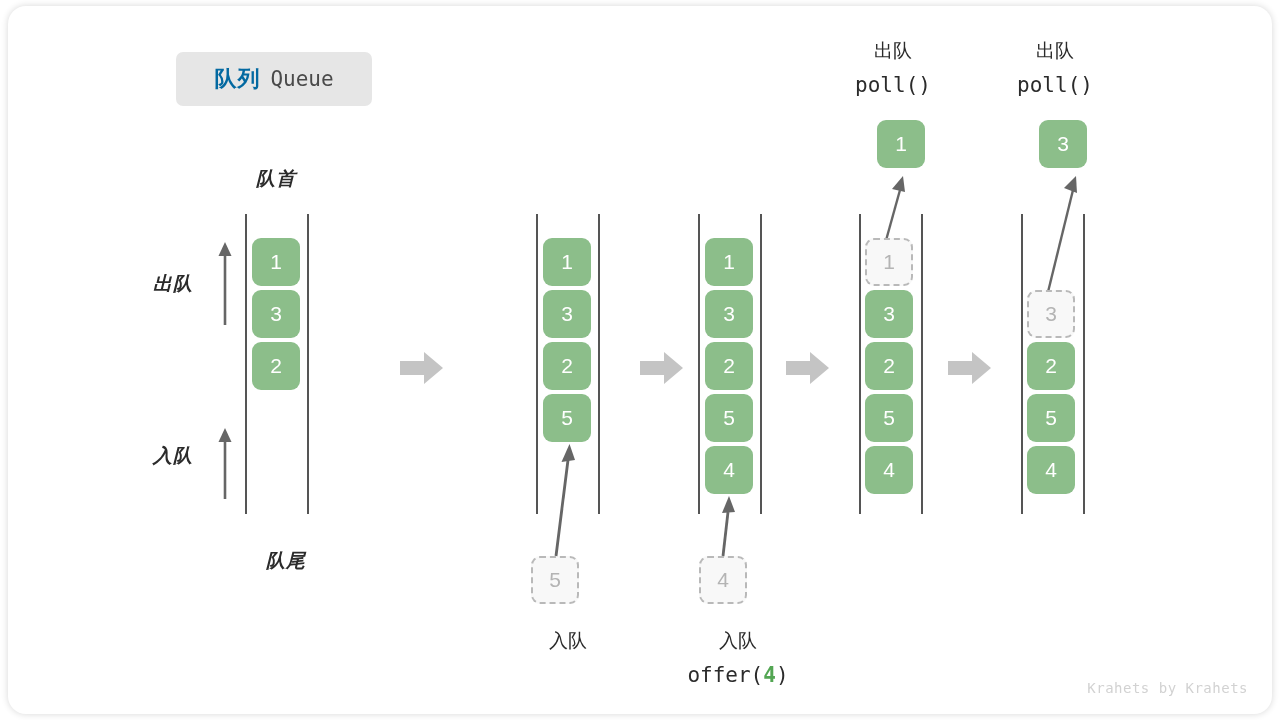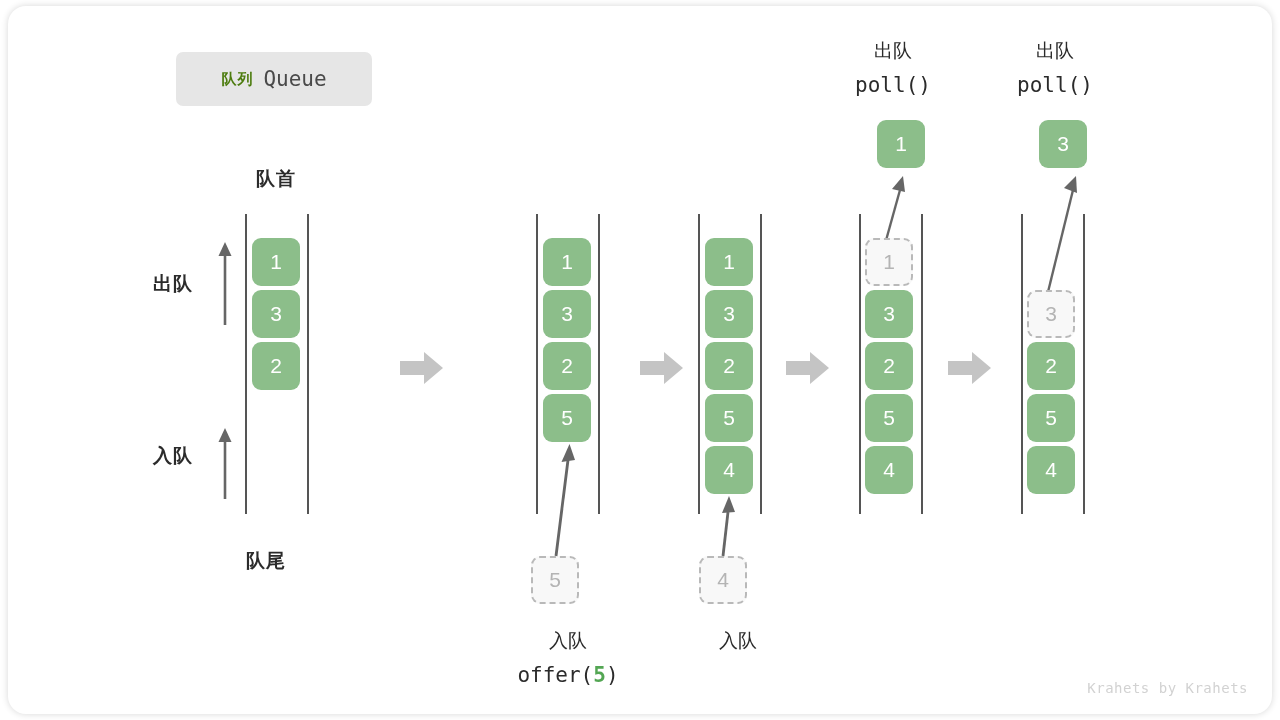--- a/index.html
+++ b/index.html
@@ -19,29 +19,29 @@
   .abs{position:absolute;}
 
   
   #title-chip{
     left:168px;top:46px;width:196px;height:54px;
     background:#e6e6e6;border-radius:7px;
     display:flex;align-items:center;justify-content:center;
     box-sizing:border-box;
   }
   #title-chip .cn{
-    font-size:15px;font-weight:bold;color:#4d7c0f;letter-spacing:1px;
+    font-size:22px;font-weight:bold;color:#0369a1;letter-spacing:1px;
   }
   #title-chip .en{
     font-family:"DejaVu Sans Mono","Liberation Mono",monospace;
     font-size:21px;color:#4a4a4a;margin-left:10px;
   }
 
   
-  .cn-bold{font-size:19px;font-weight:bold;color:#2b2b2b;letter-spacing:1px;}
+  .cn-bold{font-size:19px;font-weight:bold;color:#2b2b2b;letter-spacing:1px;font-style:italic;}
   .op-label{
     text-align:center;line-height:34px;color:#3a3a3a;
   }
   .op-label .cn{font-size:19px;font-weight:normal;color:#2b2b2b;}
   .op-label .code{
     font-family:"DejaVu Sans Mono","Liberation Mono",monospace;
     font-size:21px;color:#2b2b2b;
   }
   .op-label .code .num{color:#53a653;font-weight:bold;}
 
@@ -78,21 +78,21 @@
 <body>
 
 <div id="canvas">
 
   <div class="abs" id="title-chip">
     <span class="cn">队列</span>
     <span class="en">Queue</span>
   </div>
 
   <div class="abs cn-bold" style="left:238px;top:160px;width:60px;text-align:center;">队首</div>
-  <div class="abs cn-bold" style="left:238px;top:542px;width:60px;text-align:left;">队尾</div>
+  <div class="abs cn-bold" style="left:238px;top:542px;width:60px;text-align:right;">队尾</div>
 
   <div class="abs cn-bold" style="left:145px;top:265px;">出队</div>
   <svg class="abs" style="left:205px;top:233px;" width="24" height="88">
     <line x1="12" y1="86" x2="12" y2="14" stroke="#666666" stroke-width="2.6"></line>
     <path d="M12 3 L18.5 17 L5.5 17 Z" fill="#666666"></path>
   </svg>
 
   <div class="abs cn-bold" style="left:145px;top:437px;">入队</div>
   <svg class="abs" style="left:205px;top:419px;" width="24" height="76">
     <line x1="12" y1="74" x2="12" y2="14" stroke="#666666" stroke-width="2.6"></line>
@@ -116,41 +116,41 @@
     <div class="abs cell" style="left:535px;top:388px;">5</div>
 
     <div class="abs cell ghost" style="left:523px;top:550px;">5</div>
     <svg class="abs" style="left:520px;top:430px;" width="70" height="124">
       <line x1="28" y1="120" x2="40" y2="24" stroke="#666666" stroke-width="2.8"></line>
       <path d="M41.5 8 L47 24 L33.5 26 Z" fill="#666666"></path>
     </svg>
 
     <div class="abs op-label" style="left:460px;top:618px;width:200px;">
       <div class="cn">入队</div>
-      <div class="code"><span>offer(</span><span class="num">5</span><span>)</span></div>
     </div>
   </div>
 
   <div>
     <div class="abs rail" style="left:690px;top:208px;height:300px;"></div>
     <div class="abs rail" style="left:752px;top:208px;height:300px;"></div>
     <div class="abs cell" style="left:697px;top:232px;">1</div>
     <div class="abs cell" style="left:697px;top:284px;">3</div>
     <div class="abs cell" style="left:697px;top:336px;">2</div>
     <div class="abs cell" style="left:697px;top:388px;">5</div>
     <div class="abs cell" style="left:697px;top:440px;">4</div>
 
     <div class="abs cell ghost" style="left:691px;top:550px;">4</div>
     <svg class="abs" style="left:690px;top:482px;" width="60" height="72">
       <line x1="25" y1="68" x2="30" y2="24" stroke="#666666" stroke-width="2.8"></line>
       <path d="M31 8 L37 24 L24 25 Z" fill="#666666"></path>
     </svg>
 
     <div class="abs op-label" style="left:630px;top:618px;width:200px;">
       <div class="cn">入队</div>
+      <div class="code"><span>offer(</span><span class="num">4</span><span>)</span></div>
     </div>
   </div>
 
   <div>
     <div class="abs op-label" style="left:800px;top:28px;width:170px;">
       <div class="cn">出队</div>
       <div class="code">poll()</div>
     </div>
     <div class="abs cell" style="left:869px;top:114px;">1</div>
     <svg class="abs" style="left:850px;top:162px;" width="60" height="78">

